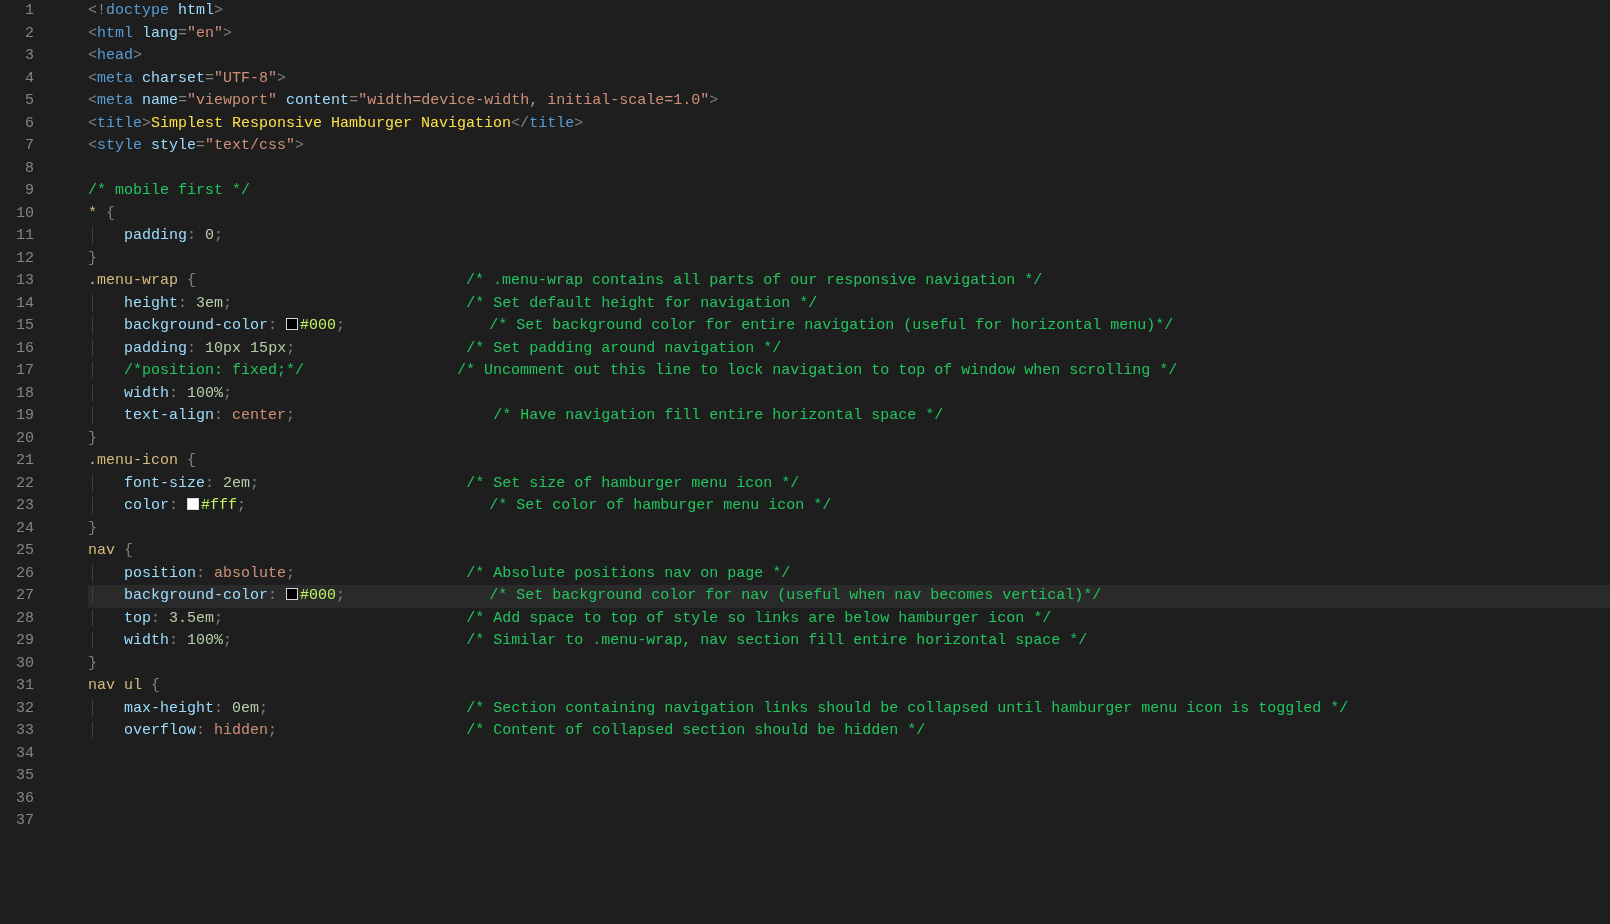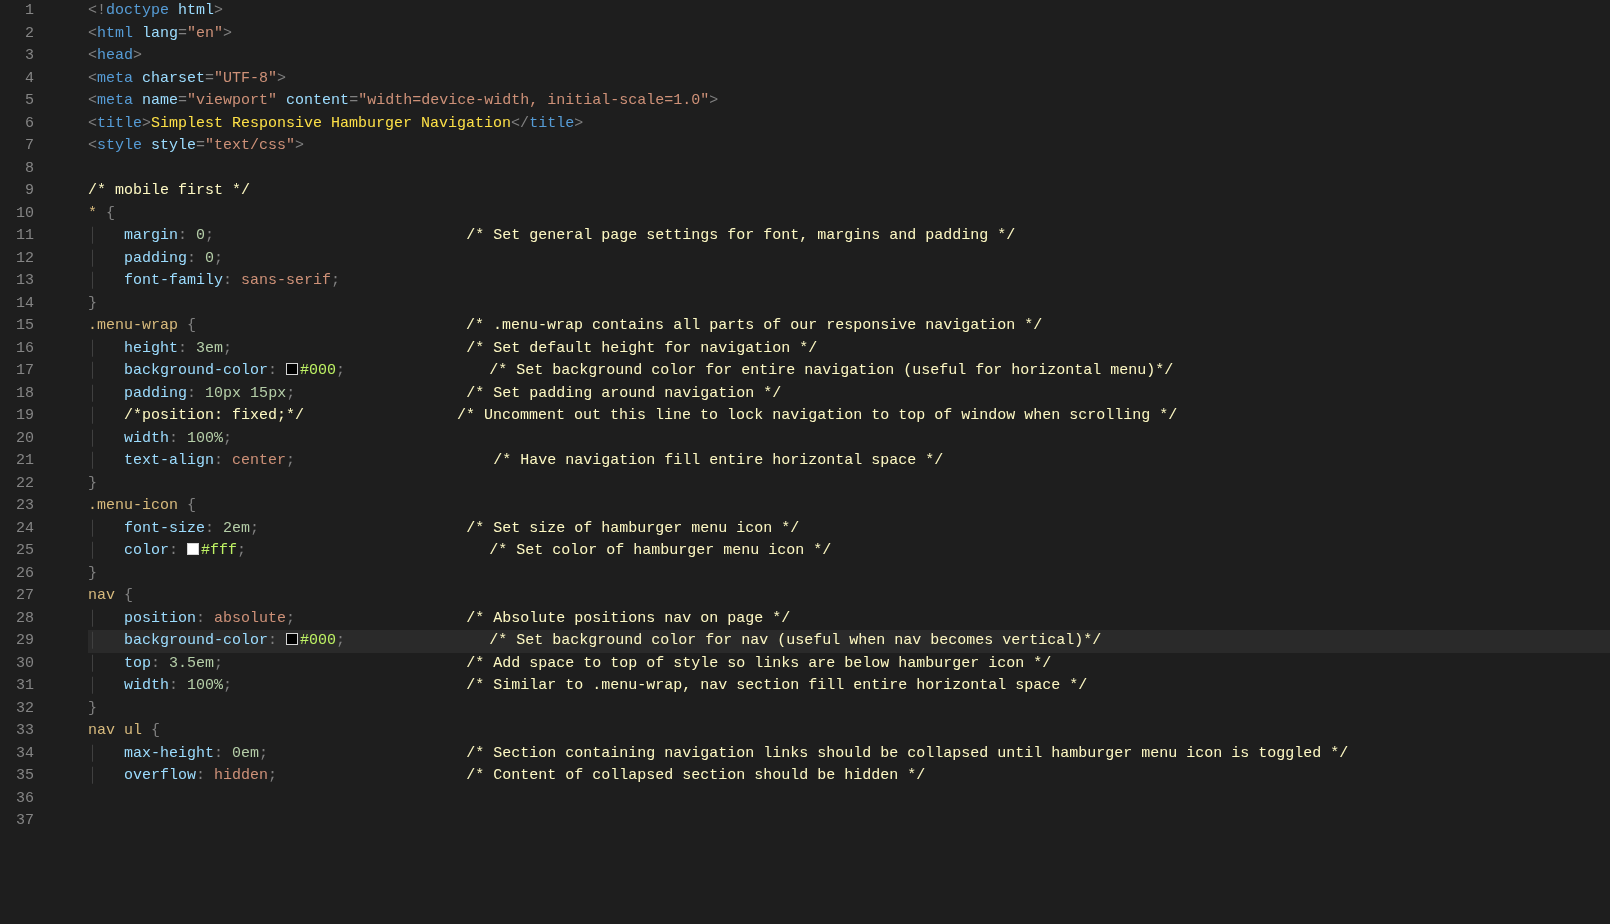--- a/index.html
+++ b/index.html
@@ -43,21 +43,21 @@
   color: #404040;
 }
 .p  { color: #808080; }  
 .tag{ color: #569cd6; }
 .attr{ color: #9cdcfe; } 
 .str{ color: #ce9178; }  
 .sel{ color: #d7ba7d; }  
 .num{ color: #b5cea8; }  
 .val{ color: #ce9178; }  
 .hex{ color: #bef264; text-align: center; }
-.com{ color: #fef9c3; }  
+.com{ color: #22c55e; }  
 .txt{ color: #fde047; }  
 .colorbox {
   display: inline-block;
   width: 12px;
   height: 12px;
   border: 1px solid #d4d4d4;
   vertical-align: -1px;
   margin-right: 2px;
 }
 .cb-black { background: #000; }
@@ -111,23 +111,21 @@
     <div class="line"><span class="p">&lt;!</span><span class="tag">doctype</span> <span class="attr">html</span><span class="p">&gt;</span></div>
     <div class="line"><span class="p">&lt;</span><span class="tag">html</span> <span class="attr">lang</span><span class="p">=</span><span class="str">"en"</span><span class="p">&gt;</span></div>
     <div class="line"><span class="p">&lt;</span><span class="tag">head</span><span class="p">&gt;</span></div>
     <div class="line"><span class="p">&lt;</span><span class="tag">meta</span> <span class="attr">charset</span><span class="p">=</span><span class="str">"UTF-8"</span><span class="p">&gt;</span></div>
     <div class="line"><span class="p">&lt;</span><span class="tag">meta</span> <span class="attr">name</span><span class="p">=</span><span class="str">"viewport"</span> <span class="attr">content</span><span class="p">=</span><span class="str">"width=device-width, initial-scale=1.0"</span><span class="p">&gt;</span></div>
     <div class="line"><span class="p">&lt;</span><span class="tag">title</span><span class="p">&gt;</span><span class="txt">Simplest Responsive Hamburger Navigation</span><span class="p">&lt;/</span><span class="tag">title</span><span class="p">&gt;</span></div>
     <div class="line"><span class="p">&lt;</span><span class="tag">style</span> <span class="attr">style</span><span class="p">=</span><span class="str">"text/css"</span><span class="p">&gt;</span></div>
     <div class="line"></div>
     <div class="line"><span class="com">/* mobile first */</span></div>
     <div class="line"><span class="sel">*</span> <span class="p">{</span></div>
-    <div class="line"><span class="indent-guide">│   </span><span class="attr">margin</span><span class="p">:</span> <span class="num">0</span><span class="p">;</span>                            <span class="com">/* Set general page settings for font, margins and padding */</span></div>
     <div class="line"><span class="indent-guide">│   </span><span class="attr">padding</span><span class="p">:</span> <span class="num">0</span><span class="p">;</span></div>
-    <div class="line"><span class="indent-guide">│   </span><span class="attr">font-family</span><span class="p">:</span> <span class="val">sans-serif</span><span class="p">;</span></div>
     <div class="line"><span class="p">}</span></div>
     <div class="line"><span class="sel">.menu-wrap</span> <span class="p">{</span>                              <span class="com">/* .menu-wrap contains all parts of our responsive navigation */</span></div>
     <div class="line"><span class="indent-guide">│   </span><span class="attr">height</span><span class="p">:</span> <span class="num">3</span><span class="num">em</span><span class="p">;</span>                          <span class="com">/* Set default height for navigation */</span></div>
     <div class="line"><span class="indent-guide">│   </span><span class="attr">background-color</span><span class="p">:</span> <span class="colorbox cb-black"></span><span class="hex">#000</span><span class="p">;</span>                <span class="com">/* Set background color for entire navigation (useful for horizontal menu)*/</span></div>
     <div class="line"><span class="indent-guide">│   </span><span class="attr">padding</span><span class="p">:</span> <span class="num">10</span><span class="num">px</span> <span class="num">15</span><span class="num">px</span><span class="p">;</span>                   <span class="com">/* Set padding around navigation */</span></div>
     <div class="line"><span class="indent-guide">│   </span><span class="com">/*position: fixed;*/</span>                 <span class="com">/* Uncomment out this line to lock navigation to top of window when scrolling */</span></div>
     <div class="line"><span class="indent-guide">│   </span><span class="attr">width</span><span class="p">:</span> <span class="num">100</span><span class="num">%</span><span class="p">;</span></div>
     <div class="line"><span class="indent-guide">│   </span><span class="attr">text-align</span><span class="p">:</span> <span class="val">center</span><span class="p">;</span>                      <span class="com">/* Have navigation fill entire horizontal space */</span></div>
     <div class="line"><span class="p">}</span></div>
     <div class="line"><span class="sel">.menu-icon</span> <span class="p">{</span></div>

